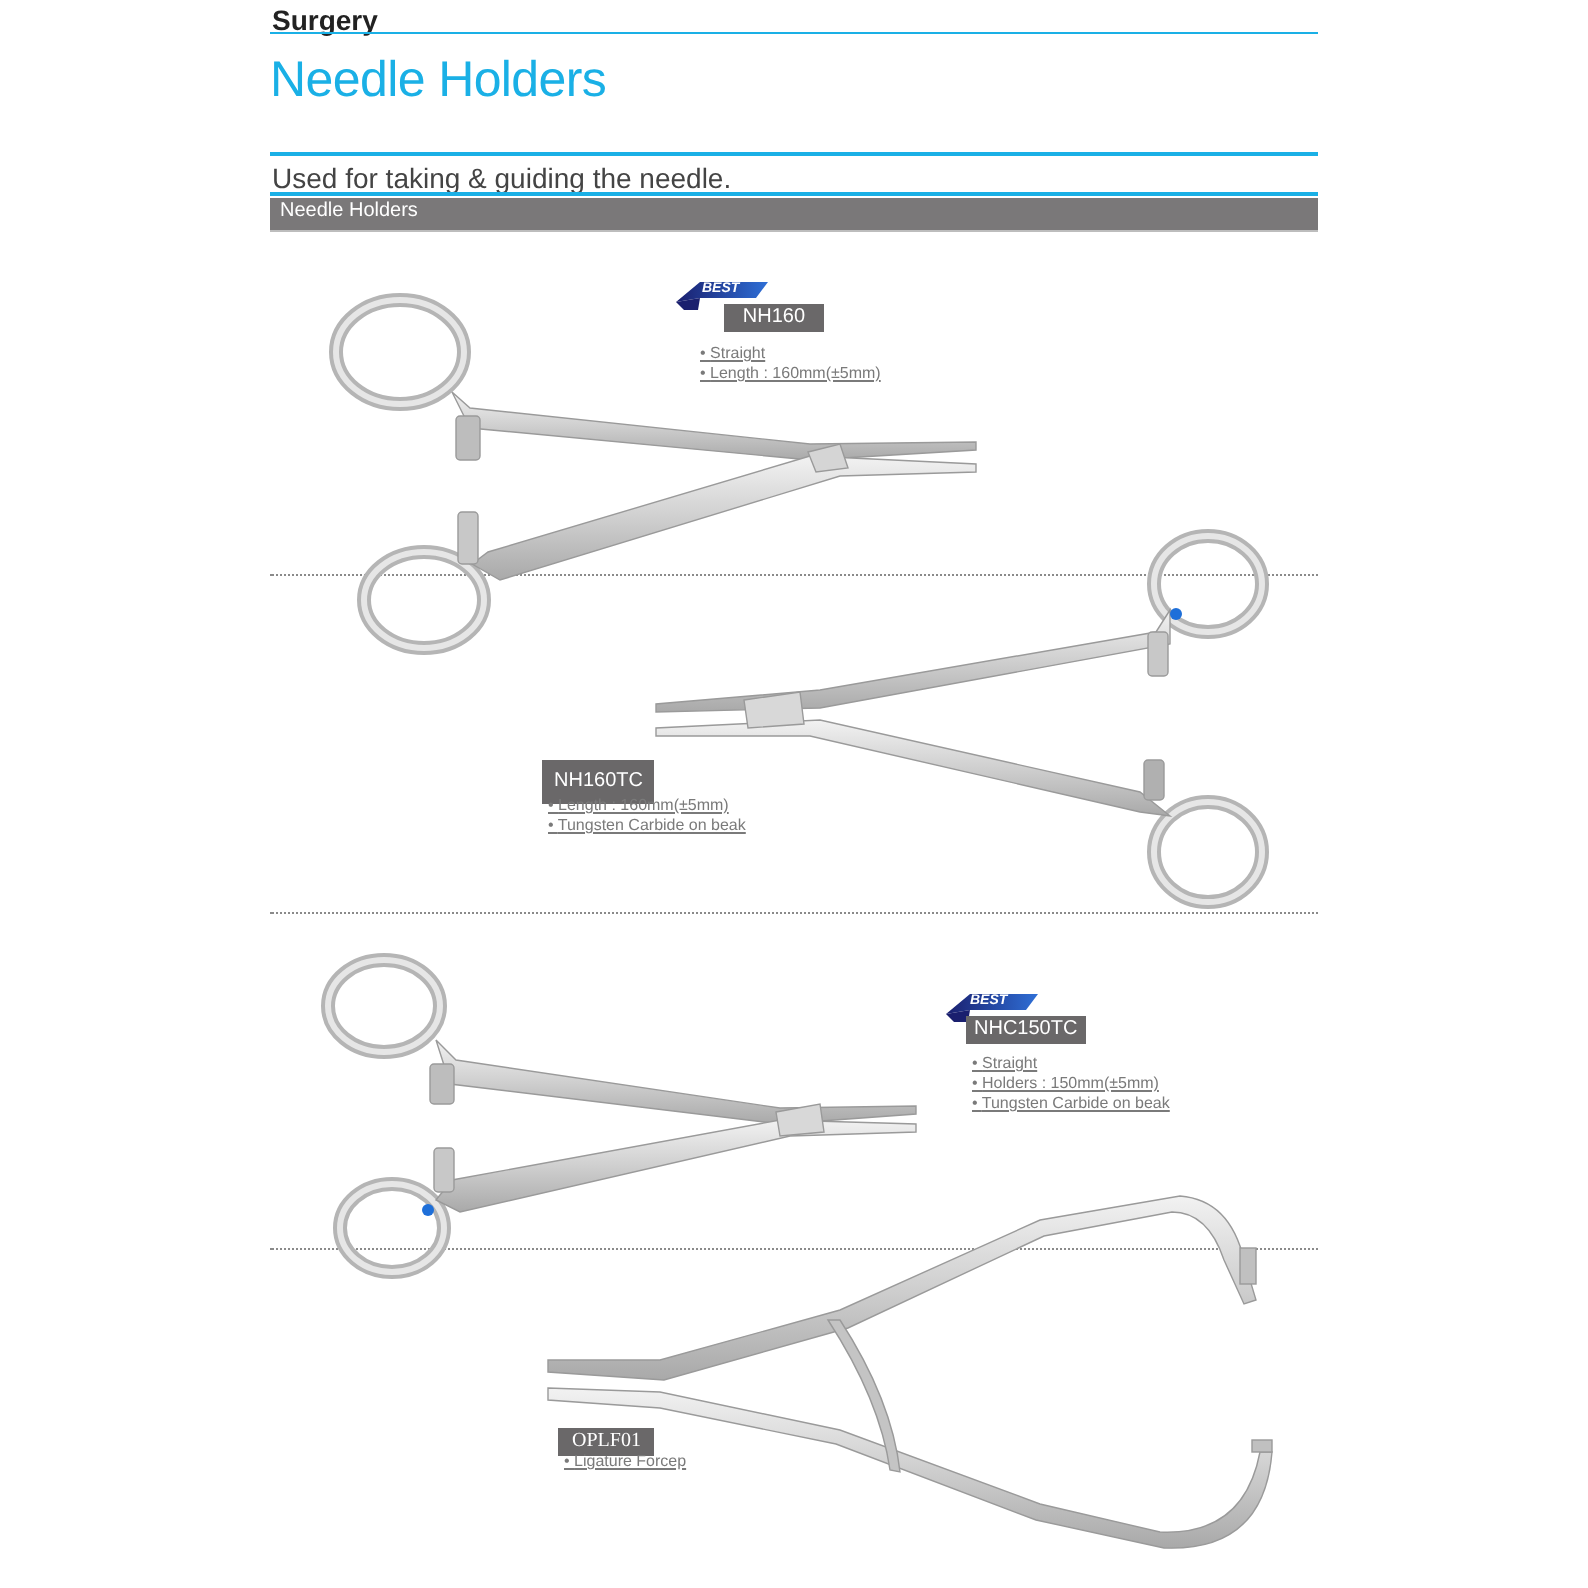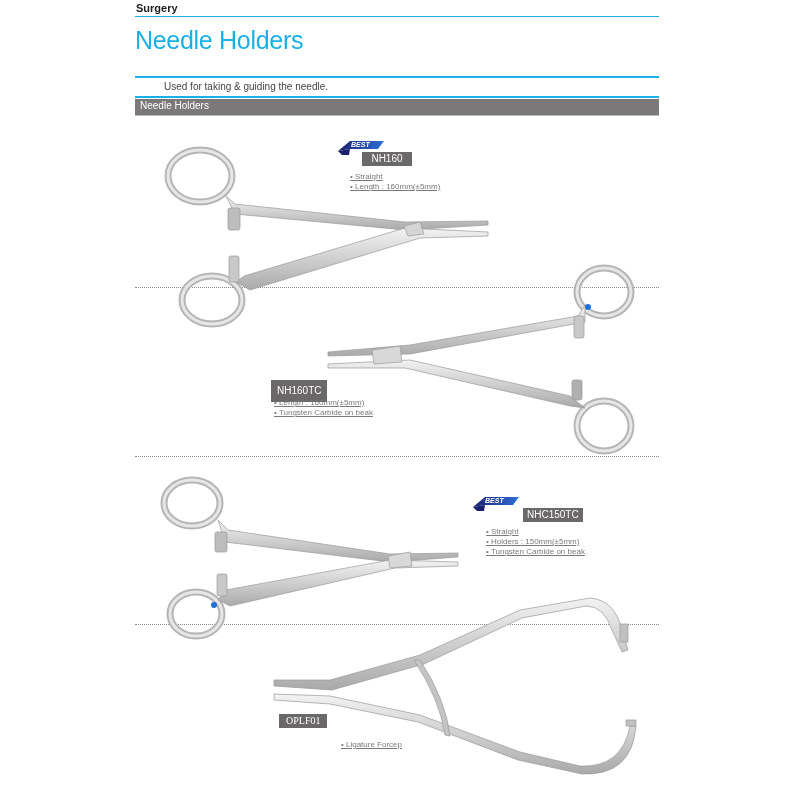--- a/index.html
+++ b/index.html
@@ -1,23 +1,23 @@
 <!DOCTYPE html>
 <html><head>
 <meta charset="utf-8">
 <style>
   html, body { margin:0; padding:0; background:#ffffff; }
   body { width:794px; height:794px; position:relative; overflow:hidden;
          font-family:"Liberation Sans", "DejaVu Sans", sans-serif; color:#333; }
   .abs { position:absolute; }
-  .section-label { left:136px; top:2px; font-size:11px; font-weight:bold; color:#222; }
+  .section-label { left:136px; top:2px; font-size:14px; font-weight:bold; color:#222; }
   .rule-blue { left:135px; width:524px; height:1px; background:#1ab0e6; }
   .rule-blue.thick { height:2px; }
   .page-title { left:135px; top:26px; font-size:25px; color:#1ab0e6; font-weight:normal; letter-spacing:-0.3px; }
-  .intro { left:136px; top:81px; font-size:10px; color:#444;margin-left:28px; }
+  .intro { left:136px; top:81px; font-size:14px; color:#444; }
   .group-bar { left:135px; top:99px; width:524px; height:16px; background:#7a7879; border-bottom:1px solid #bdbdbd; }
   .group-bar span { position:absolute; left:5px; top:1px; font-size:10px; color:#ffffff; }
   .dotted { left:135px; width:524px; height:0; border-top:1px dotted #8a8a8a; }
   .code-tag { background:#6a6869; color:#ffffff; font-size:10px; height:14px; line-height:14px; padding:4px 6px; display:inline-block; }
   .best { width:46px; height:14px; }
   .feat { font-size:8px; color:#7a7a7a; line-height:10px;text-decoration:underline; }
   .feat div::before { content:"• "; }
   .instrument { position:absolute; left:0; top:0; width:794px; height:794px; pointer-events:none; }
 </style>
 </head>
@@ -117,26 +117,26 @@
     <div>Tungsten Carbide on beak</div>
   </div>
 </div>
 
 <div class="abs" style="left:473px; top:497px;">
   <svg class="best" viewBox="0 0 46 14" style="position:absolute; left:0; top:0;">
     <polygon points="0,10 12,0 46,0 40,8 12,8" fill="url(#bestgrad)"></polygon>
     <polygon points="0,10 10,20 12,8" fill="#1a1f6e"></polygon>
   </svg>
   <span class="abs" style="left:12px; top:0px; font-size:7px; font-weight:bold; color:#fff; font-style:italic;">BEST</span>
-  <span class="abs code-tag" style="left:10px; top:11px; padding:0 4px;margin-left:40px;">NHC150TC</span>
+  <span class="abs code-tag" style="left:10px; top:11px; padding:0 4px;">NHC150TC</span>
   <div class="abs feat" style="left:13px; top:30px; width:170px;">
     <div>Straight</div>
     <div>Holders : 150mm(±5mm)</div>
     <div>Tungsten Carbide on beak</div>
   </div>
 </div>
 
 <div class="abs" style="left:279px; top:714px;">
   <span class="abs code-tag" style="left:0; top:0; padding:0 7px;font-family:Liberation Serif, serif;">OPLF01</span>
-  <div class="abs feat" style="left:3px; top:26px; width:120px;text-align:right;">
+  <div class="abs feat" style="left:3px; top:12px; width:120px;">
     <div>Ligature Forcep</div>
   </div>
 </div>
 
 </body></html>

